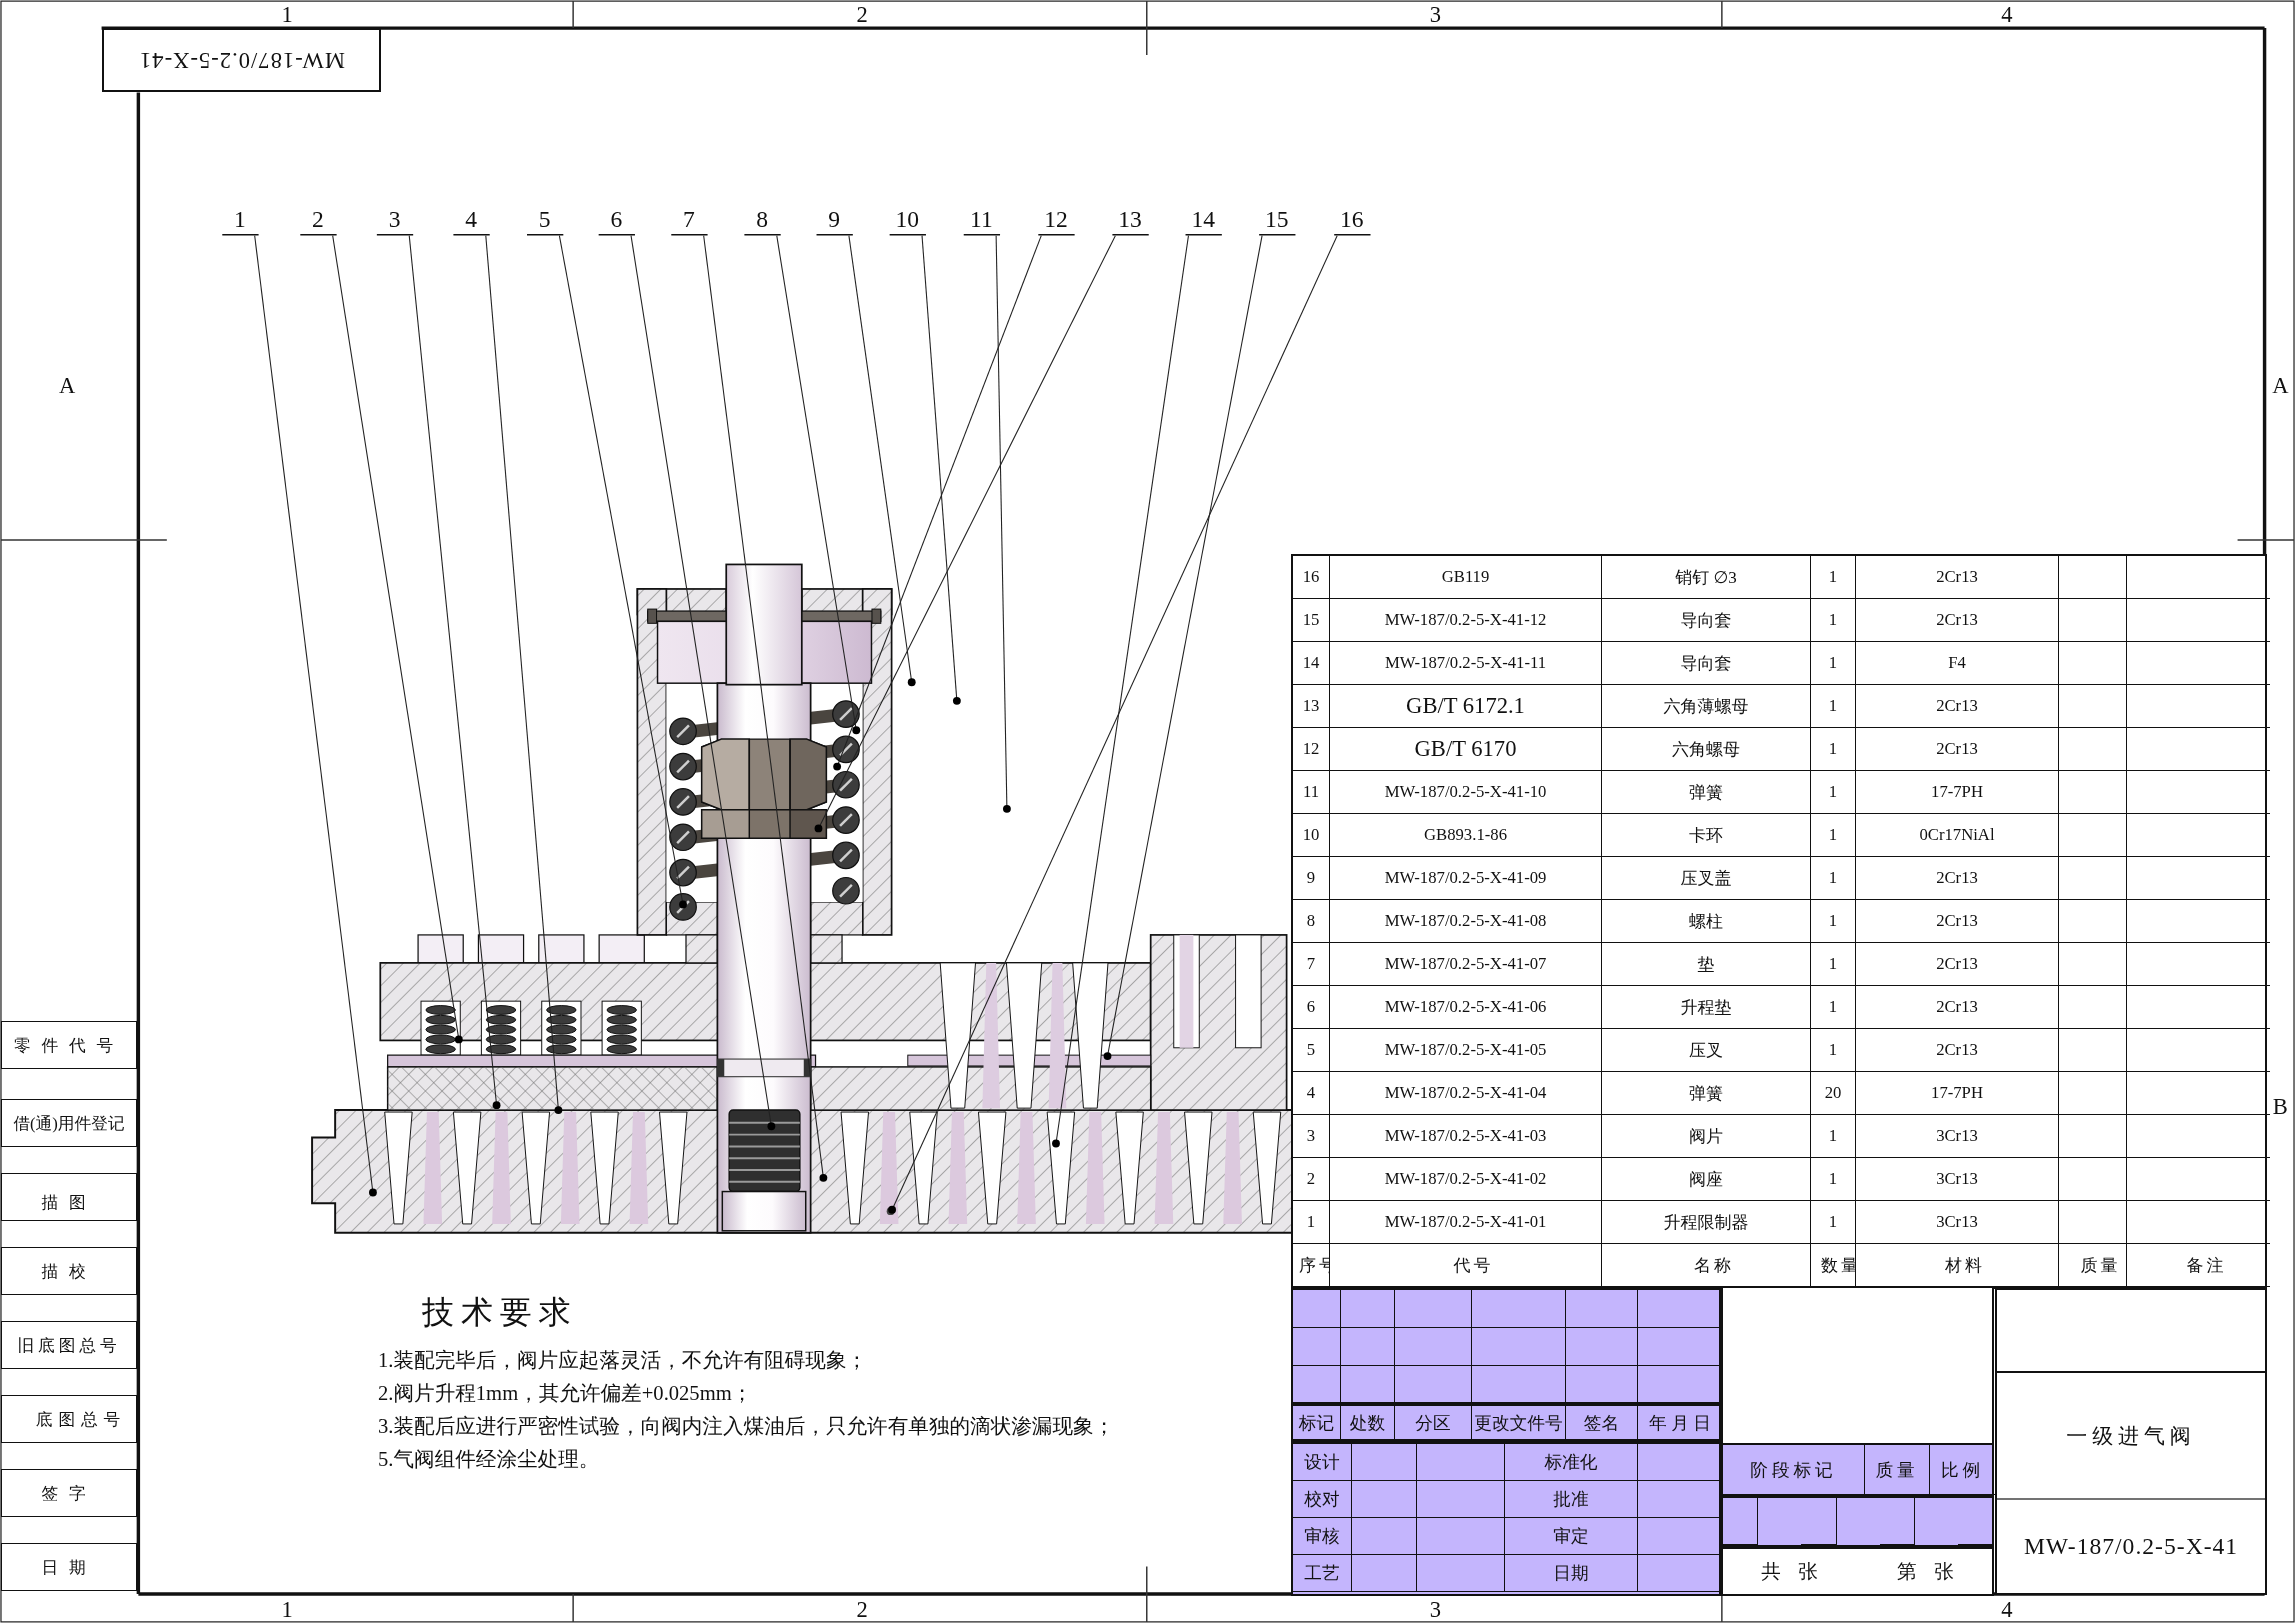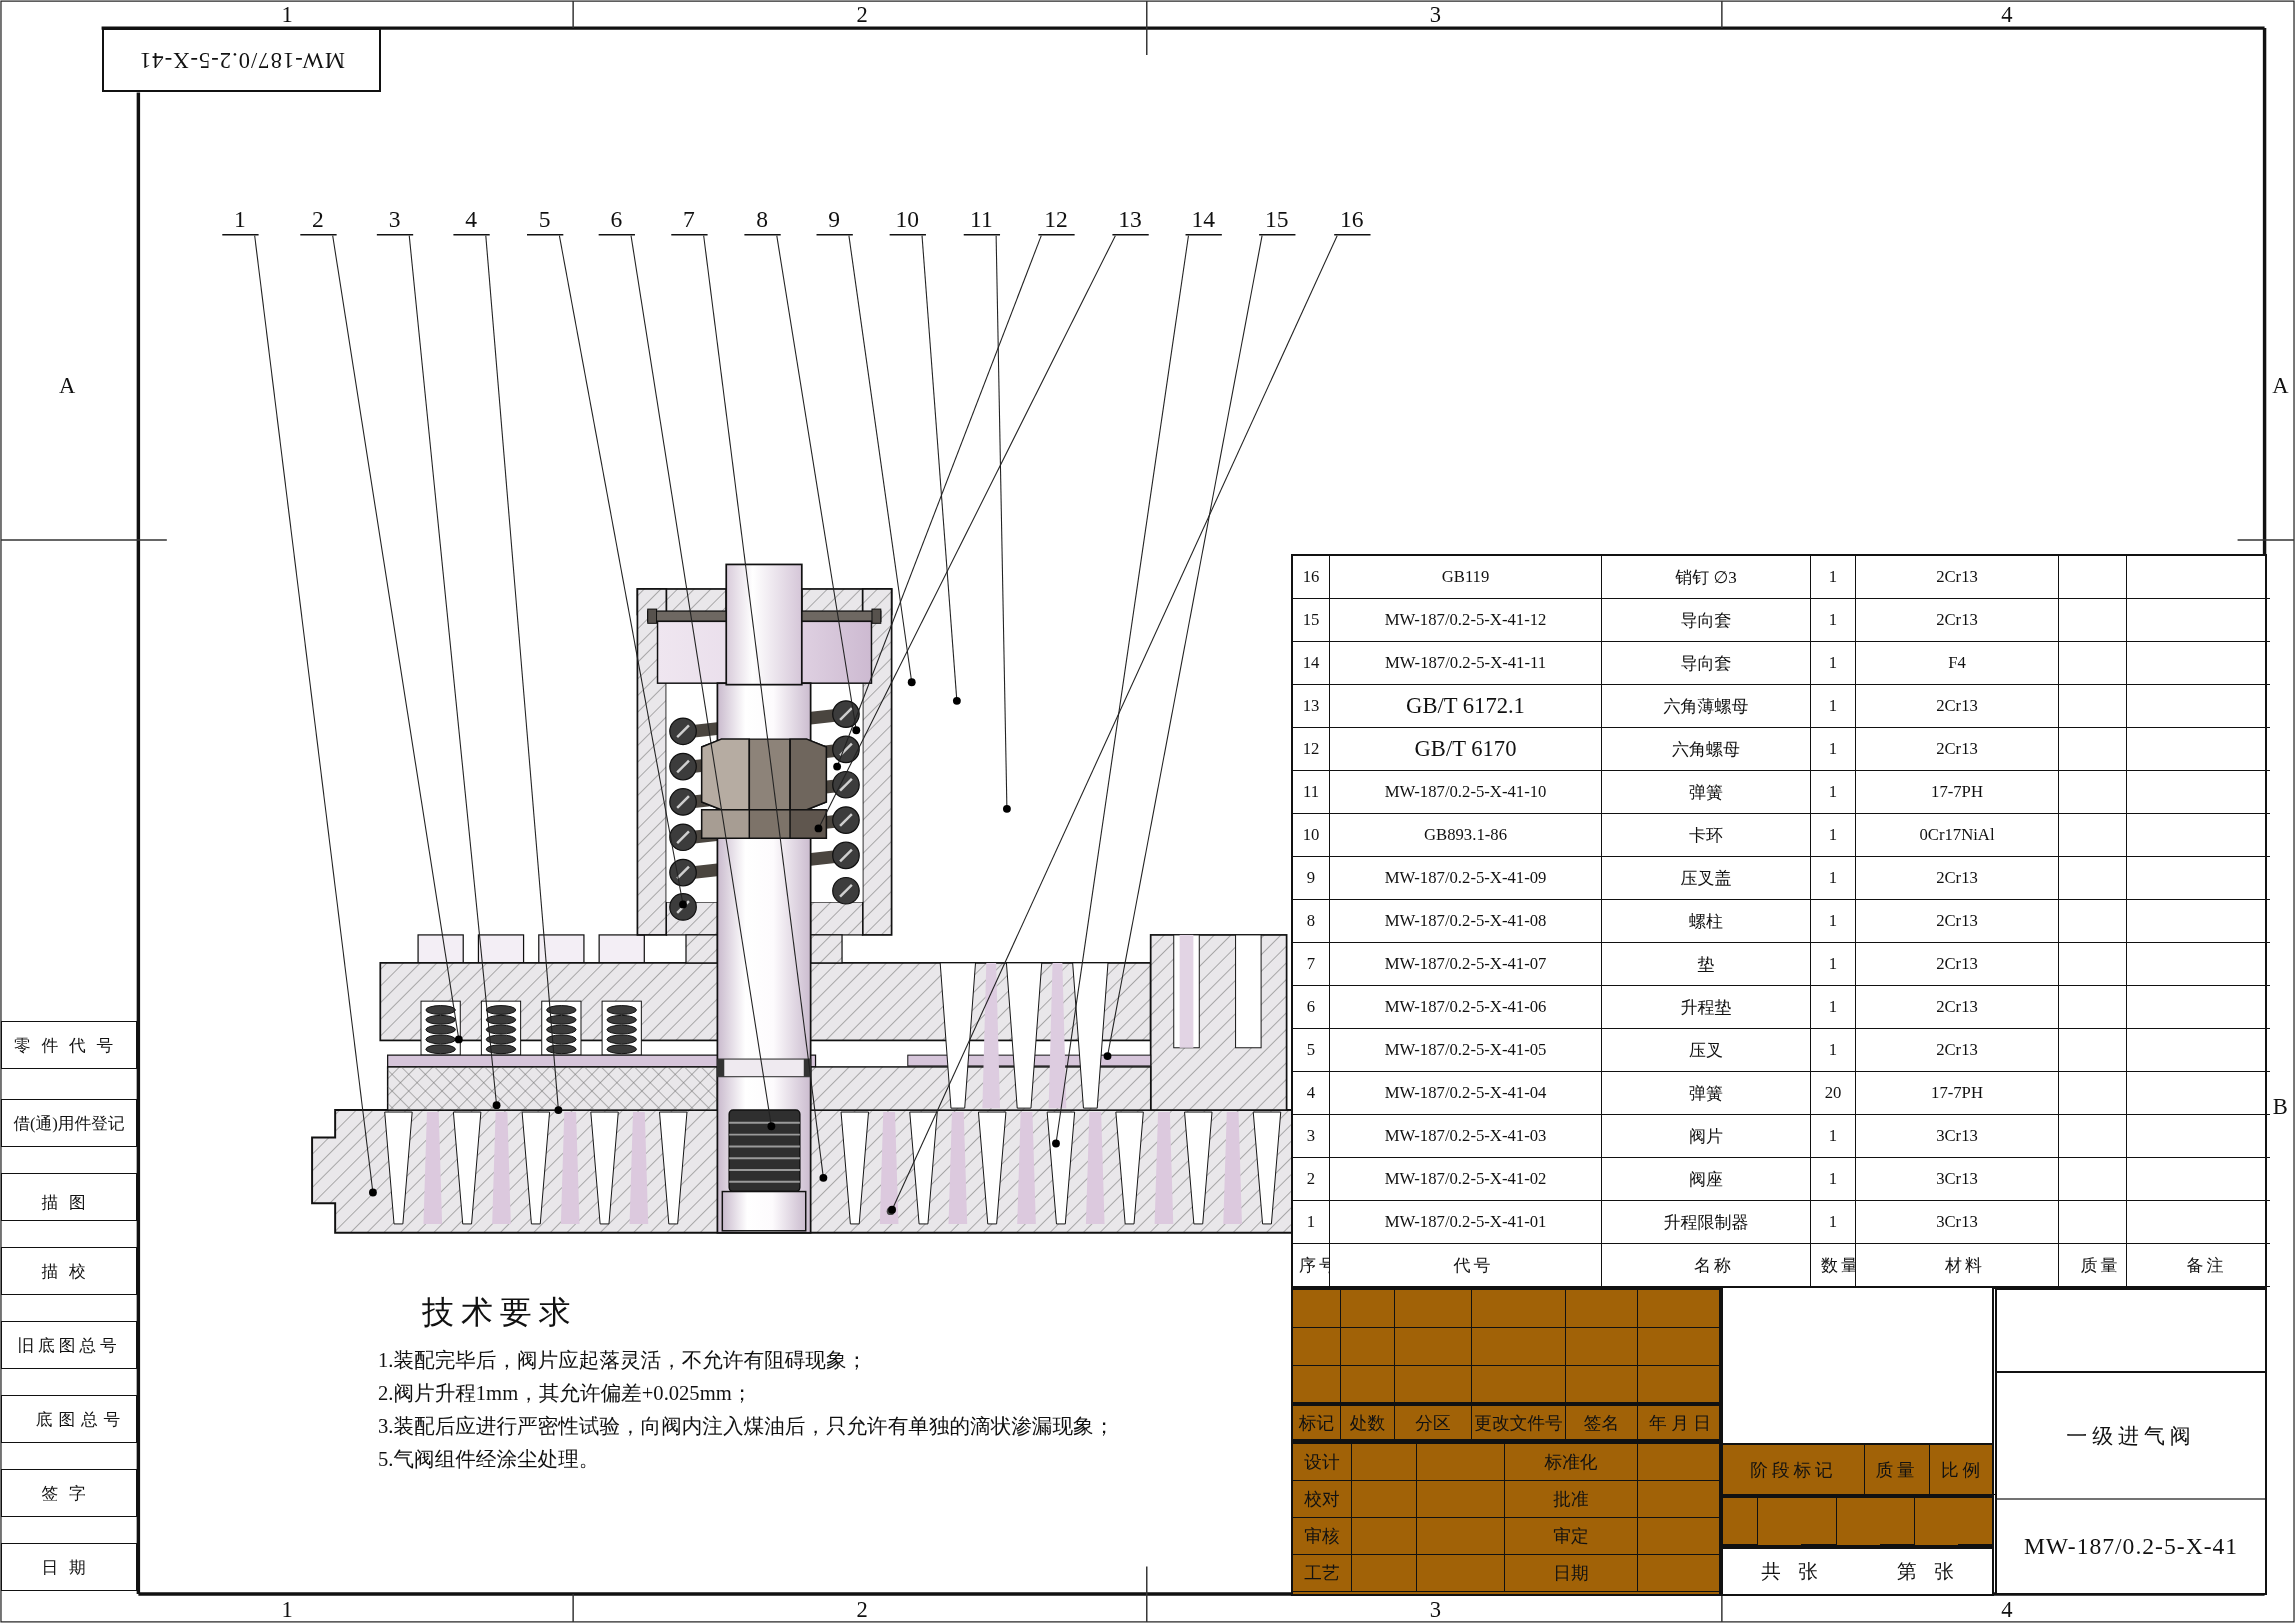--- a/index.html
+++ b/index.html
@@ -19,21 +19,21 @@
   #bom{left:1291px;top:554px;width:976px;border:2.5px solid #111;display:grid;
        grid-template-columns:37px 272px 209px 45px 203px 68px 143px;grid-auto-rows:43px;background:#fff;}
   .bom-cell{border-right:1.5px solid #111;border-bottom:1.5px solid #111;display:flex;align-items:center;justify-content:center;
             font-size:16.7px;overflow:hidden;white-space:nowrap;}
   .bom-cell.code{font-size:16.7px;}
   .bom-cell.big{font-size:22.6px;}
   .bom-cell.name{font-size:17px;}
   .bom-cell.hdr{font-size:17px;letter-spacing:2.9px;padding-left:16px;}
   .bom-cell:nth-child(7n){border-right:none;}
   
-  .tb-grid{display:grid;background:#a16207;border:2px solid #111;}
+  .tb-grid{display:grid;background:#c4b5fd;border:2px solid #111;}
   .tb-cell{border-right:1.5px solid #111;border-bottom:1.5px solid #111;display:flex;align-items:center;justify-content:center;
            font-size:17.7px;overflow:hidden;white-space:nowrap;}
   #rev-empty{left:1291px;top:1288px;width:430px;height:116px;grid-template-columns:48px 54px 77px 94px 72px 85px;grid-auto-rows:38px;}
   #rev-head{left:1291px;top:1404px;width:430px;height:38px;grid-template-columns:48px 54px 77px 94px 72px 85px;grid-auto-rows:34px;}
   #sign-grid{left:1291px;top:1442px;width:430px;height:154px;grid-template-columns:59px 65px 88px 133px 85px;grid-auto-rows:37px;}
   #mid-empty{left:1721px;top:1288px;width:273px;height:155px;border-left:2px solid #111;border-right:2px solid #111;background:#fff;}
   #stage-head{left:1721px;top:1443px;width:273px;height:53px;grid-template-columns:142px 65px 66px;grid-auto-rows:50px;}
   #stage-cells{left:1721px;top:1496px;width:273px;height:51px;grid-template-columns:35px 36px 35px 36px 65px 66px;grid-auto-rows:47px;gap:43px;}
   #sheets-row{left:1721px;top:1547px;width:273px;height:49px;border:2px solid #111;background:#fff;display:flex;align-items:center;justify-content:center;font-size:19.6px;}
   #sheets-row span{margin:0 8.8px;}

